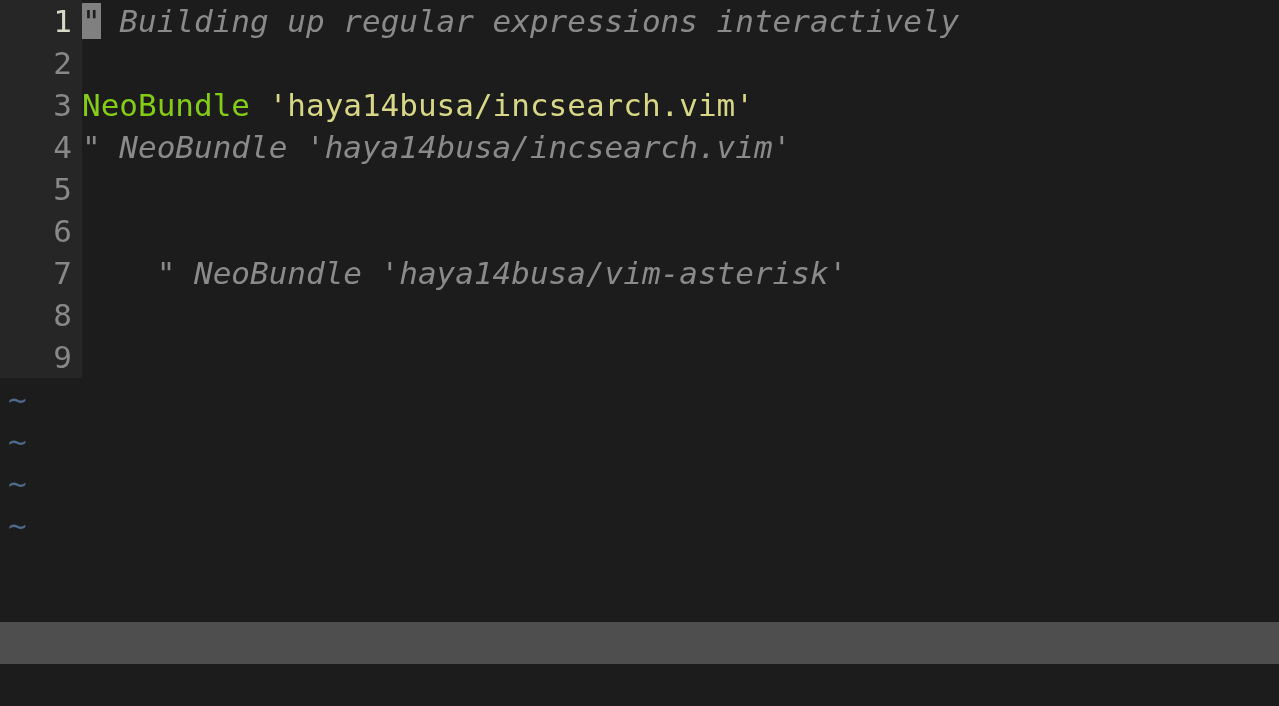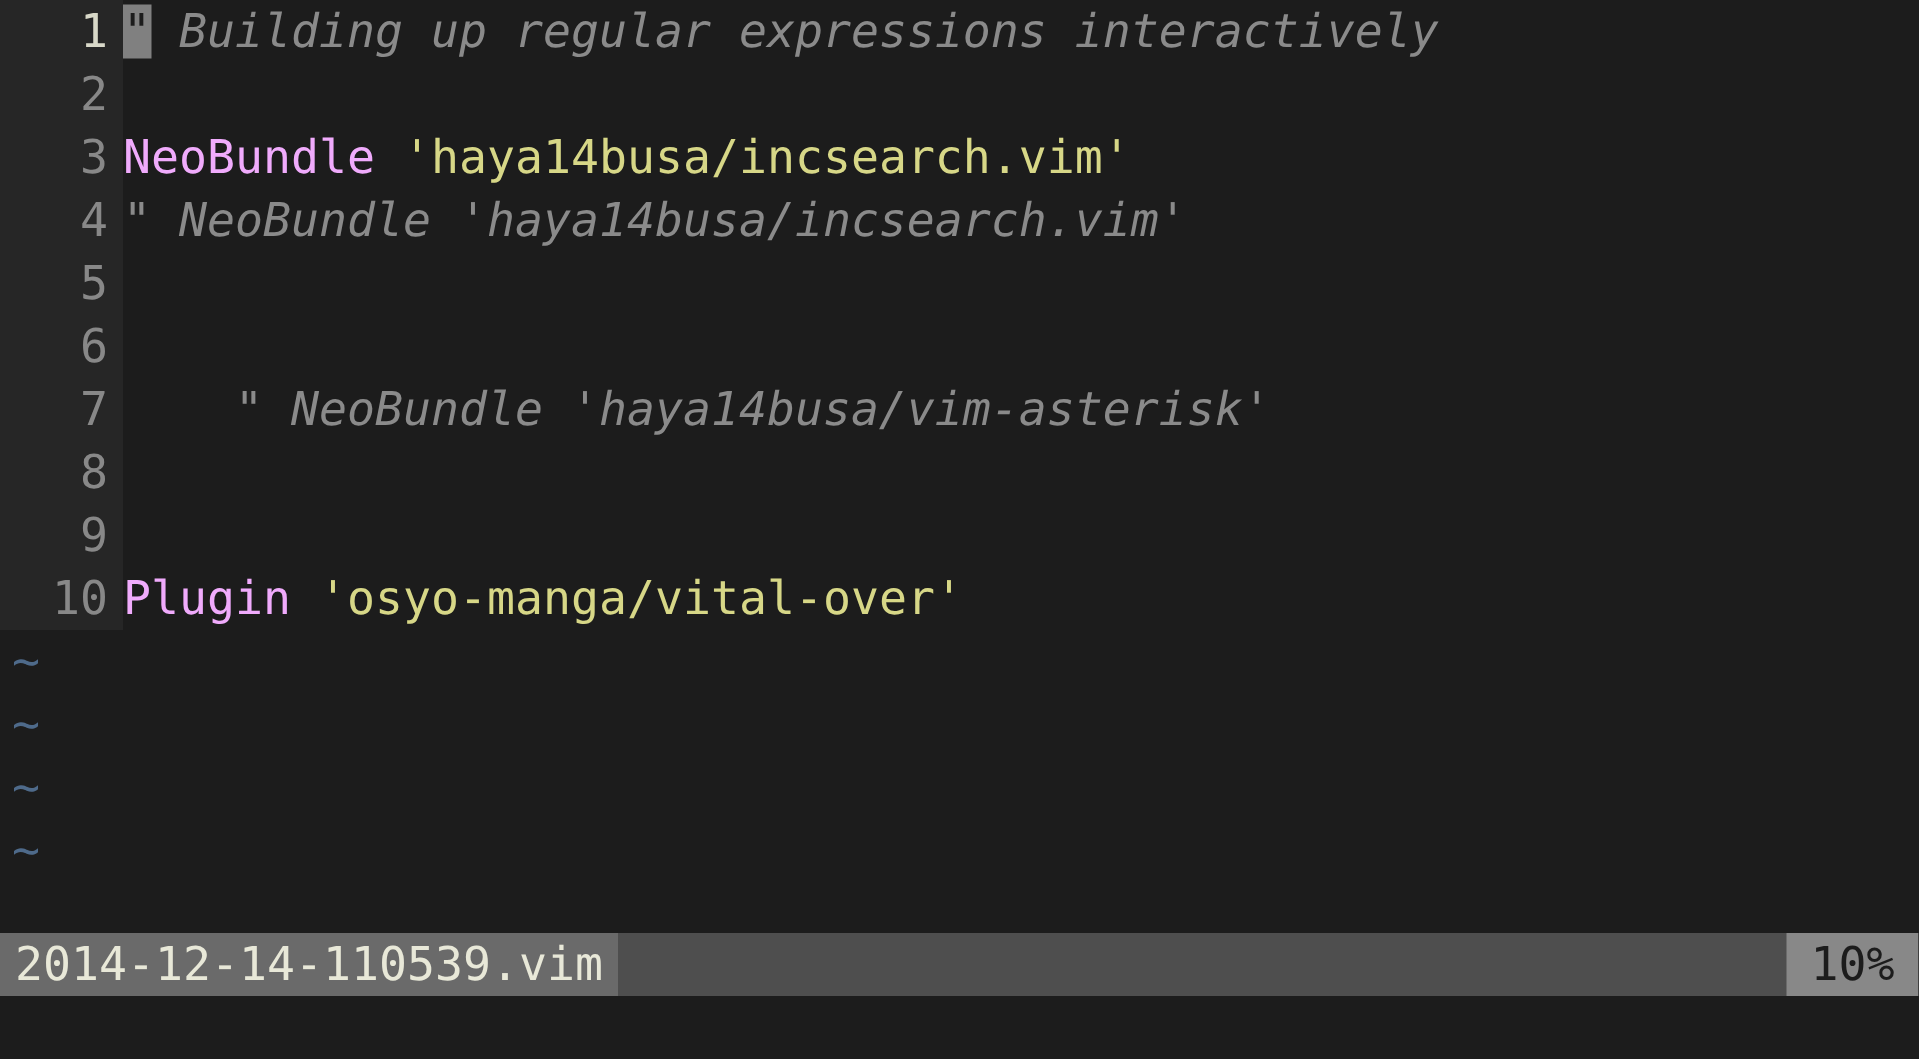--- a/index.html
+++ b/index.html
@@ -37,21 +37,21 @@
   }
   .gutter.current {
     color: #d8d8c8;
   }
   .code {
     padding-left: 0;
     color: #e8e8d8;
   }
   .comment { color: #8a8a8a; font-style: italic; }
   .string  { color: #d7d787; text-align: right; }
-  .keyword { color: #f0abfc; }
+  .keyword { color: #84cc16; }
   .cursor {
     background: #808080;
     color: #1c1c1c;
   }
   .tilde-line {
     display: flex;
     height: 42px;
   }
   .tilde {
     width: 82px;
@@ -87,33 +87,30 @@
   <div class="buffer" id="buffer">
       <div class="line"><div class="gutter current">1</div><div class="code"><span class="cursor">"</span><span class="comment"> Building up regular expressions interactively</span></div></div>
       <div class="line"><div class="gutter">2</div><div class="code"></div></div>
       <div class="line"><div class="gutter">3</div><div class="code"><span class="keyword">NeoBundle </span><span class="string">'haya14busa/incsearch.vim'</span></div></div>
       <div class="line"><div class="gutter">4</div><div class="code"><span class="comment">" NeoBundle 'haya14busa/incsearch.vim'</span></div></div>
       <div class="line"><div class="gutter">5</div><div class="code"></div></div>
       <div class="line"><div class="gutter">6</div></div>
       <div class="line"><div class="gutter">7</div><div class="code"><span class="comment">    " NeoBundle 'haya14busa/vim-asterisk'</span></div></div>
       <div class="line"><div class="gutter">8</div><div class="code"></div></div>
       <div class="line"><div class="gutter">9</div></div>
-      <div class="line"><div class="gutter">10</div><div class="code"><span class="keyword">Plugin </span><span class="string">'osyo-manga/vital-over'</span></div></div>
       <div class="tilde-line">
         <div class="tilde">~</div>
       </div>
       <div class="tilde-line">
         <div class="tilde">~</div>
       </div>
       <div class="tilde-line">
         <div class="tilde">~</div>
       </div>
       <div class="tilde-line">
         <div class="tilde">~</div>
       </div>
     </div>
   <div class="statusline">
-    <div class="status-file">2014-12-14-110539.vim</div>
     <div class="status-spacer"></div>
-    <div class="status-pct">10%</div>
   </div>
   <div class="cmdline"></div>
 </div>
 
 </body></html>

